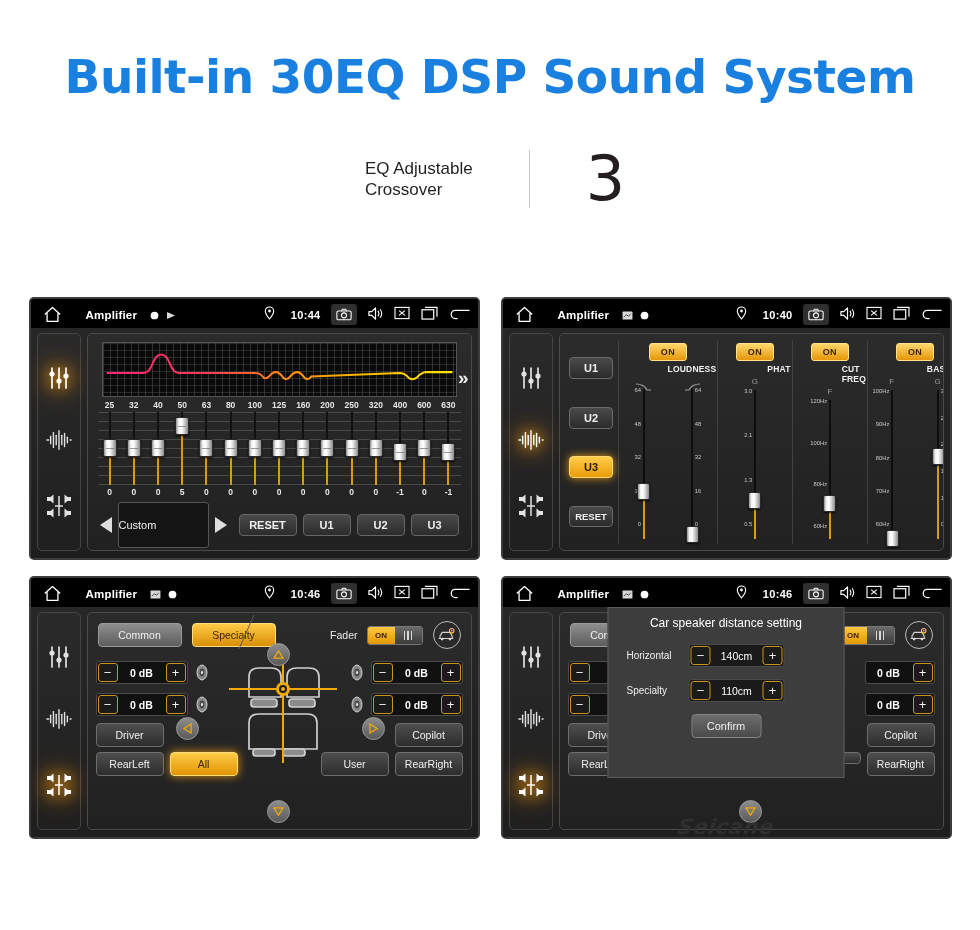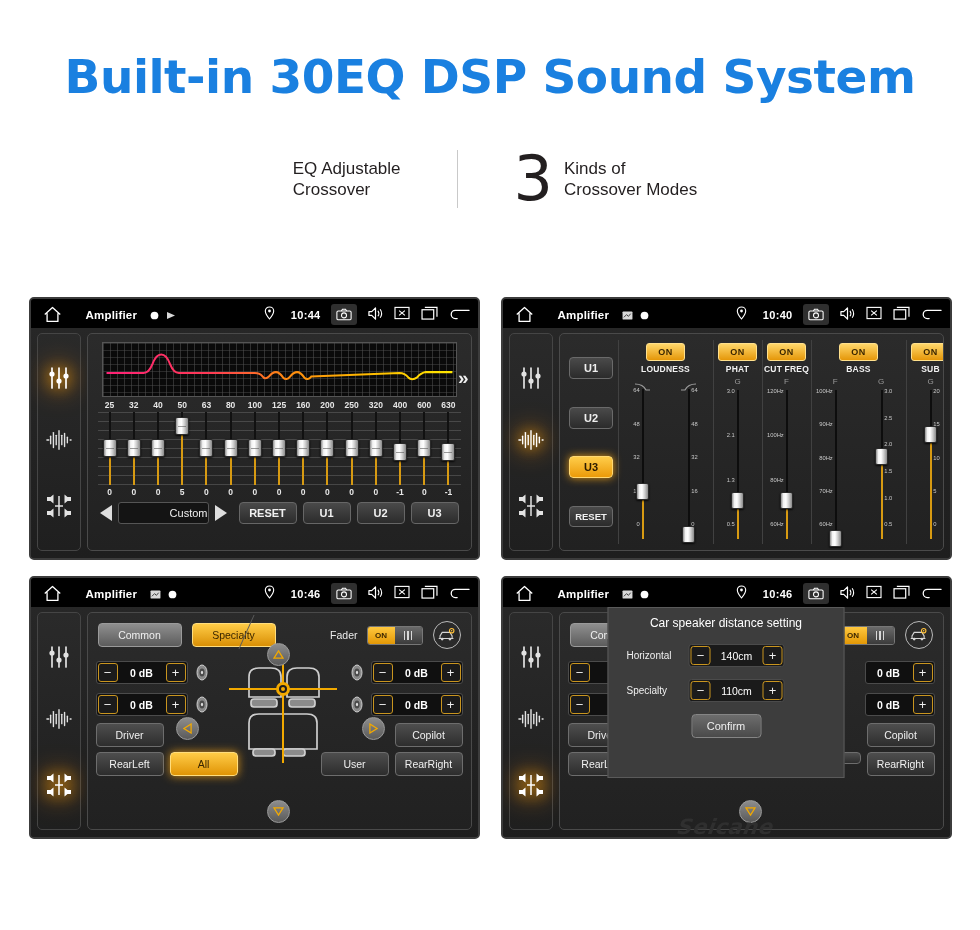--- a/index.html
+++ b/index.html
@@ -176,21 +176,21 @@
     display:flex; align-items:center; margin: 5px 12px 0 12px; gap:6px;
   }
   .arrow-btn {
     width:0;height:0;border-top:8px solid transparent;border-bottom:8px solid transparent;
     cursor:pointer;
   }
   .arrow-left { border-right:12px solid #dedede; }
   .arrow-right{ border-left:12px solid #dedede; }
   .preset-box {
     background:#141414; border:1px solid #555; border-radius:3px;
-    color:#f0f0f0; font-size:11px; padding:4px 0; text-align:right;
+    color:#f0f0f0; font-size:11px; padding:16px 0; text-align:left;
     width: 92px;
   }
   .mbtn {
     background: linear-gradient(180deg,#4a4a4a,#2c2c2c);
     border:1px solid #666; border-radius:4px;
     color:#f0f0f0; font-size:11px; font-weight:bold;
     padding:4px 0; text-align:center; min-width:48px;
   }
   .mbtn.reset { min-width:58px; margin-left:6px;}
   .chev {
@@ -224,21 +224,21 @@
     display:flex; flex-direction:column; align-items:center;
     padding: 3px 1px 2px 1px;
   }
   .xo-group:last-child{border-right:none;}
   .on-btn {
     background: linear-gradient(180deg,#ffd76a,#e59709);
     border:1px solid #ffe08c; border-radius:3px;
     color:#3a2600; font-size:9px; font-weight:bold;
     padding:3px 11px; letter-spacing:.4px;
   }
-  .xo-name { color:#f2f2f2; font-size:8.5px; font-weight:bold; margin-top:3px; letter-spacing:.2px;}
+  .xo-name { color:#f2f2f2; font-size:8.5px; font-weight:bold; margin-top:3px; letter-spacing:.2px;padding-left:48px;}
   .xo-subrow { display:flex; width:100%; justify-content:space-around; margin-top:3px;}
   .xo-sub { color:#9b9b9b; font-size:8px; }
   .xo-curve { width:17px; height:8px; }
   .xo-faders { display:flex; width:100%; flex:1; justify-content:space-around; margin-top:1px;}
   .fader {
     position:relative; width:46px; height:100%;
     display:flex; justify-content:center;
   }
   .fader .fl { position:absolute; top:3px; bottom:3px; left:50%; width:2px; margin-left:-1px; background:#0d0d0d;}
   .fader .ff { position:absolute; left:50%; width:2px; margin-left:-1px; background:#d79a12; bottom:3px;}
@@ -365,24 +365,20 @@
 <div class="stats-row">
   <div class="stat left">
     <div class="stat-lines">
       <div class="stat-line">EQ Adjustable</div>
       <div class="stat-line">Crossover</div>
     </div>
   </div>
   <div class="stat-divider"></div>
   <div class="stat">
     <div class="stat-num">3</div>
-    <div class="stat-lines">
-      <div class="stat-line">Kinds of</div>
-      <div class="stat-line">Crossover Modes</div>
-    </div>
   </div>
 </div>
 
 <div class="panels">
 
   <div class="panel-row">
 
     <div class="device">
       <div class="statusbar">
         <span class="sb-home">

